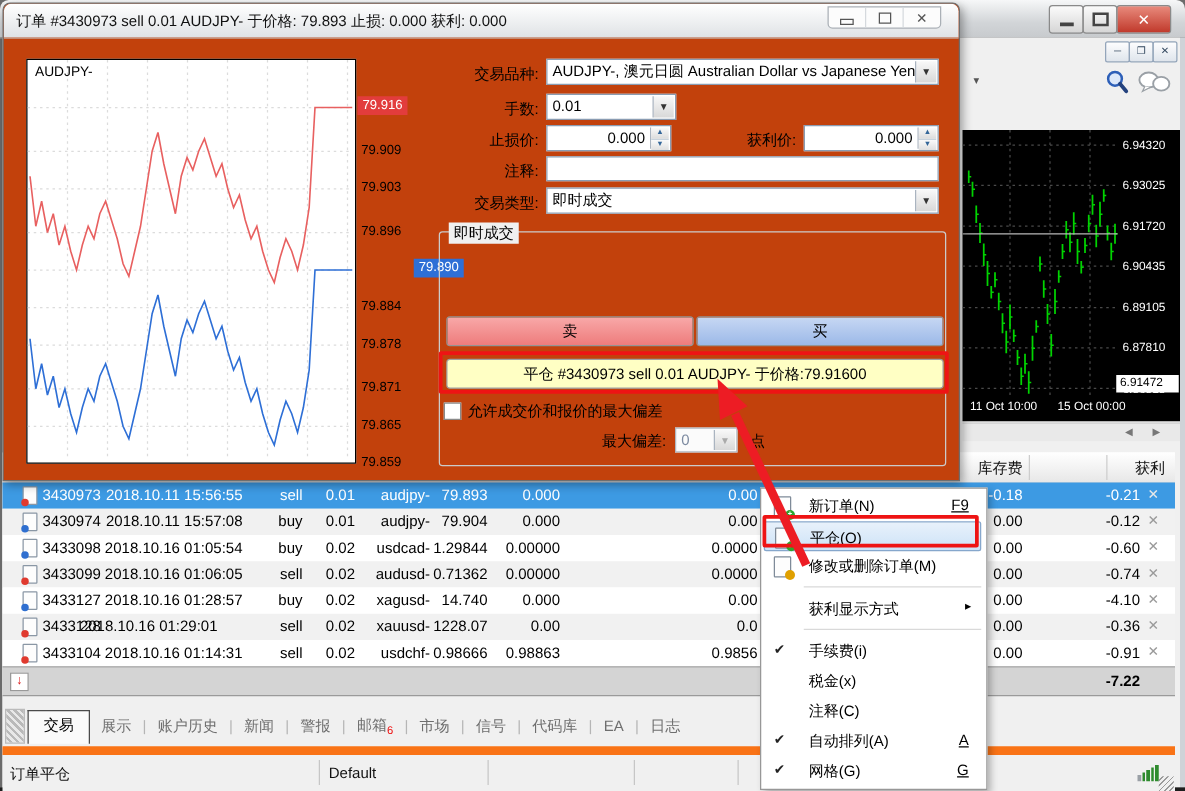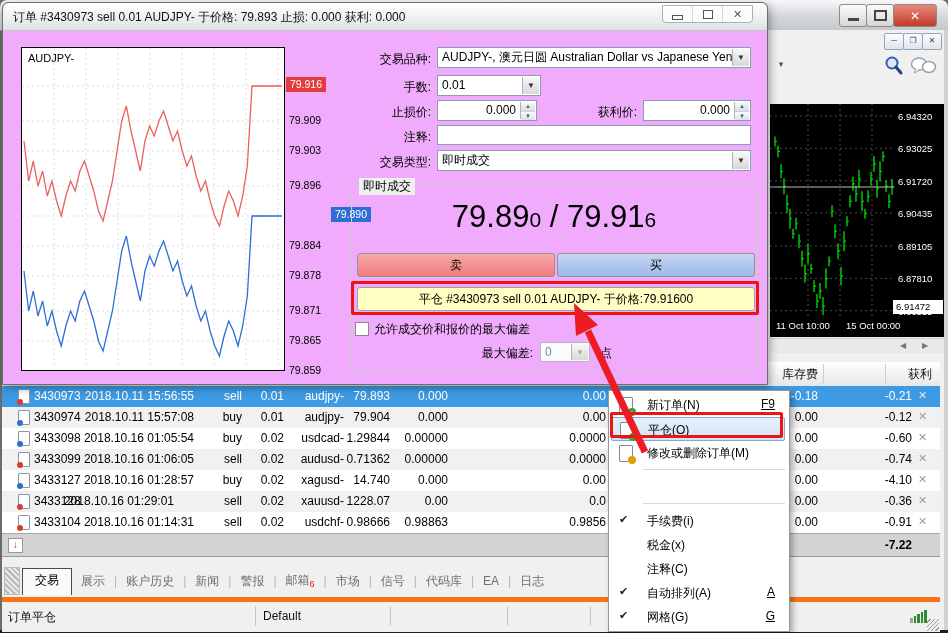--- a/index.html
+++ b/index.html
@@ -49,29 +49,29 @@
   
   #tabsbar{left:2px;top:556px;width:938px;height:41px;background:#f0f0f0;border-top:1px solid #9a9a9a;}
   #gripper{position:absolute;left:2px;top:10px;width:14px;height:26px;border:1px solid #bbb;
     background:repeating-linear-gradient(45deg,#e8e8e8 0 2px,#b9b9b9 2px 4px);}
   #tabstrip{position:absolute;left:20px;top:12px;height:24px;display:flex;align-items:center;}
   .tab{padding:0 9px;color:#6e6e6e;white-space:nowrap;}
   .tab.active{color:#000;background:#fafafa;border:1px solid #4a4a4a;border-bottom:none;
     padding:3px 12px 6px 12px;}
   .tabsep{color:#b5b5b5;}
   .badge{color:#e11;font-size:9px;vertical-align:sub;}
-  #statusbar{left:2px;top:597px;width:938px;height:30px;background:#f0f0f0;border-top:5px solid #f97316;}
+  #statusbar{left:2px;top:597px;width:938px;height:30px;background:#f0f0f0;border-top:7px solid #f97316;}
   .sdiv{position:absolute;top:4px;width:1px;height:20px;background:#c6c6c6;}
   .stext{position:absolute;top:7px;font-size:12px;color:#111;}
   #grip{position:absolute;right:1px;bottom:1px;width:12px;height:12px;
     background:repeating-linear-gradient(135deg,transparent 0 2px,#9a9a9a 2px 3px);}
   #sbars{position:absolute;left:908px;top:8px;width:18px;height:13px;display:flex;align-items:flex-end;gap:1px;}
   #sbars i{display:block;width:2.5px;background:#2e8b2e;}
   
-  #dialog{left:2px;top:2px;width:764px;height:381px;background:#f0abfc;
+  #dialog{left:2px;top:2px;width:764px;height:381px;background:#c2410c;
     border:1px solid #6e6e6e;border-radius:6px 6px 0 0;box-shadow:2px 3px 8px rgba(0,0,0,.35);}
   #dlg-title{position:absolute;left:0;top:0;width:100%;height:27px;
     background:linear-gradient(#ffffff,#dfe2e5);border-bottom:1px solid #c4c4c4;border-radius:6px 6px 0 0;}
   #dlg-title-text{position:absolute;left:10px;top:6px;font-size:12px;color:#111;white-space:nowrap;}
   #dlg-btns{position:absolute;left:659px;top:2px;display:flex;border:1px solid #aab0b6;border-radius:0 0 4px 4px;background:#fcfcfc;}
   .dbtn{width:29px;height:16px;border-left:1px solid #d5d9dd;display:flex;align-items:center;justify-content:center;color:#555;}
   .dbtn:first-child{border-left:none;}
   .dmin{width:9px;height:3px;border:1px solid #555;margin-top:6px;}
   .dmax{width:8px;height:7px;border:1px solid #555;}
   .dclose{font-size:11px;font-weight:bold;}
@@ -533,23 +533,20 @@
   <div class="flabel" style="left:340px;top:126px;width:88px;">注释:</div>
   <div class="tinput" style="left:434px;top:122px;width:314px;height:20px;"><span></span></div>
   <div class="flabel" style="left:340px;top:151px;width:88px;">交易类型:</div>
   <div class="combo" style="left:434px;top:147px;width:314px;height:21px;">
     <span>即时成交</span>
     <span class="drop">▼</span>
   </div>
 
   <div id="grp"></div>
   <div id="grp-title">即时成交</div>
-  <div id="bigprice">
-    <span>79.89</span><span class="sm">0</span><span> / </span><span>79.91</span><span class="sm">6</span>
-  </div>
   <div class="tradebtn" id="sellbtn">卖</div>
   <div class="tradebtn" id="buybtn">买</div>
   <div id="closebtn">平仓 #3430973 sell 0.01 AUDJPY- 于价格:79.91600</div>
   <div class="redbox" style="left:348px;top:278px;width:402px;height:28px;"></div>
   <div id="chk"></div>
   <div id="chklab">允许成交价和报价的最大偏差</div>
   <div id="devlab">最大偏差:</div>
   <div id="devcombo">
     <span>0</span>
     <span class="drop" style="color:#aaa;">▼</span>
@@ -571,20 +568,24 @@
       </div>
       <div class="mlabel">平仓(O)</div>
     </div>
     <div class="mitem" style="top: 50px;">
       <div class="mico">
         <div class="mbadge" style="background: rgb(224, 160, 0);"></div>
       </div>
       <div class="mlabel">修改或删除订单(M)</div>
     </div>
     <div class="msep" style="top: 78px;"></div>
+    <div class="mitem" style="top: 84px;">
+      <div class="mlabel">获利显示方式</div>
+      <div class="marrow">▸</div>
+    </div>
     <div class="msep" style="top: 112px;"></div>
     <div class="mitem" style="top: 118px;">
       <div class="mcheck">✔</div>
       <div class="mlabel">手续费(i)</div>
     </div>
     <div class="mitem" style="top: 142px;">
       <div class="mlabel">税金(x)</div>
     </div>
     <div class="mitem" style="top: 166px;">
       <div class="mlabel">注释(C)</div>

